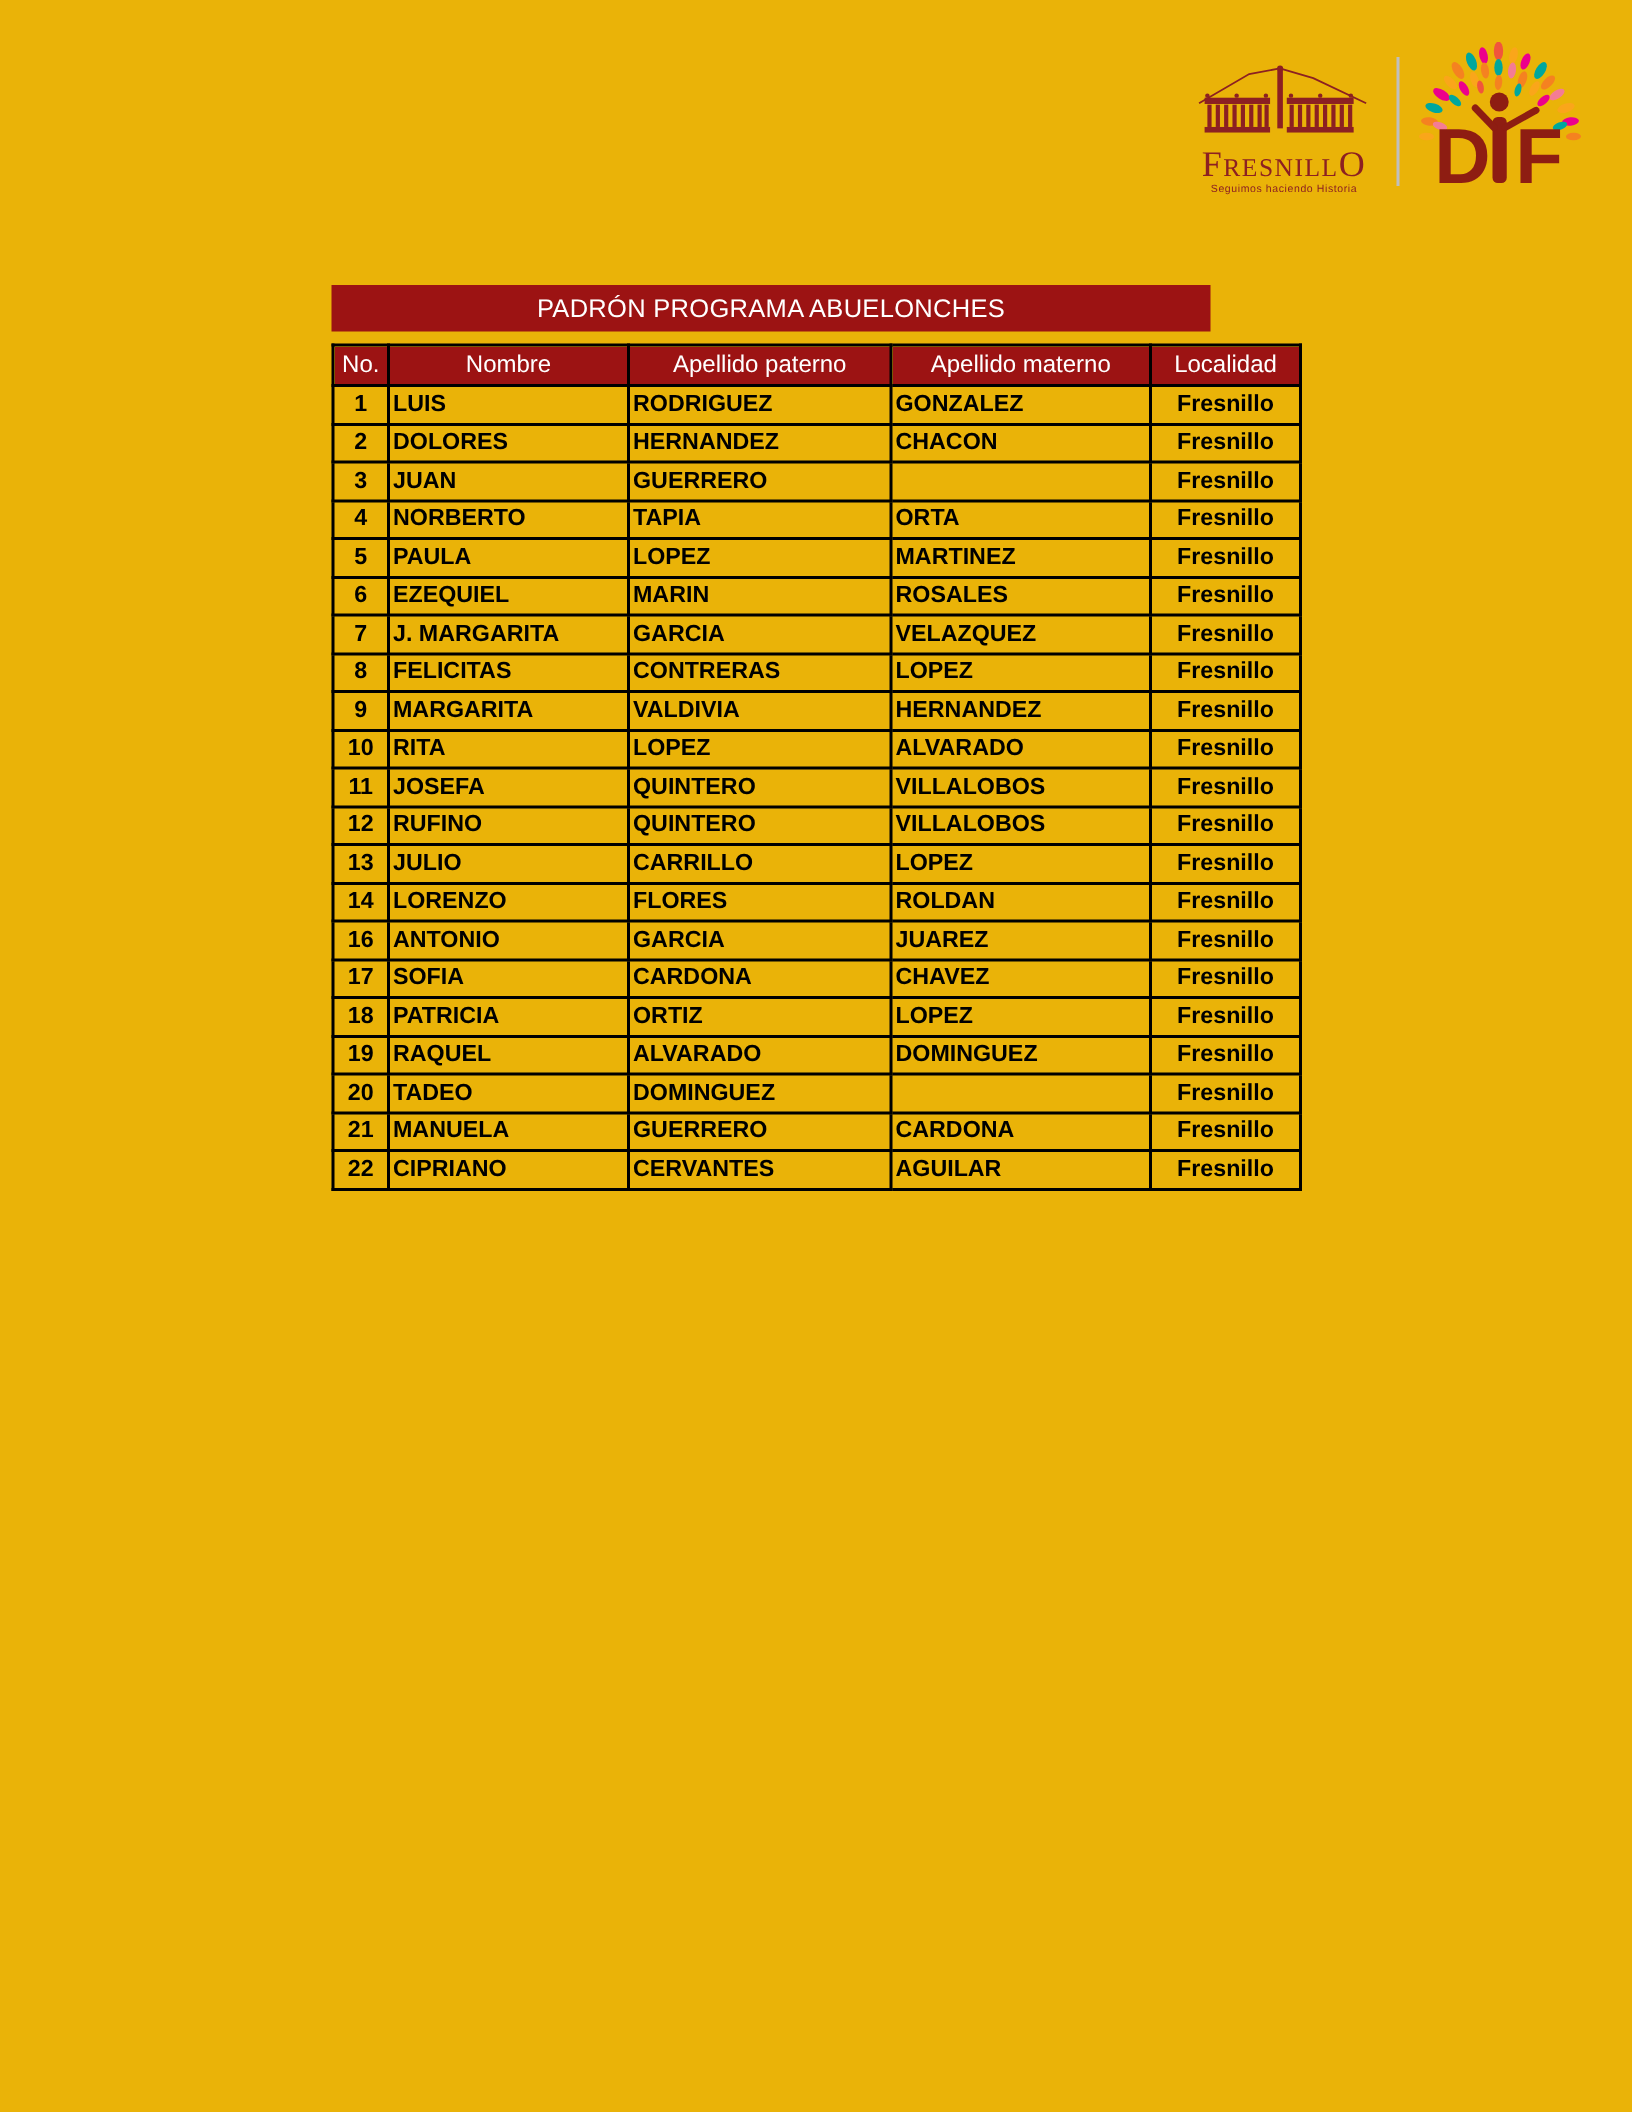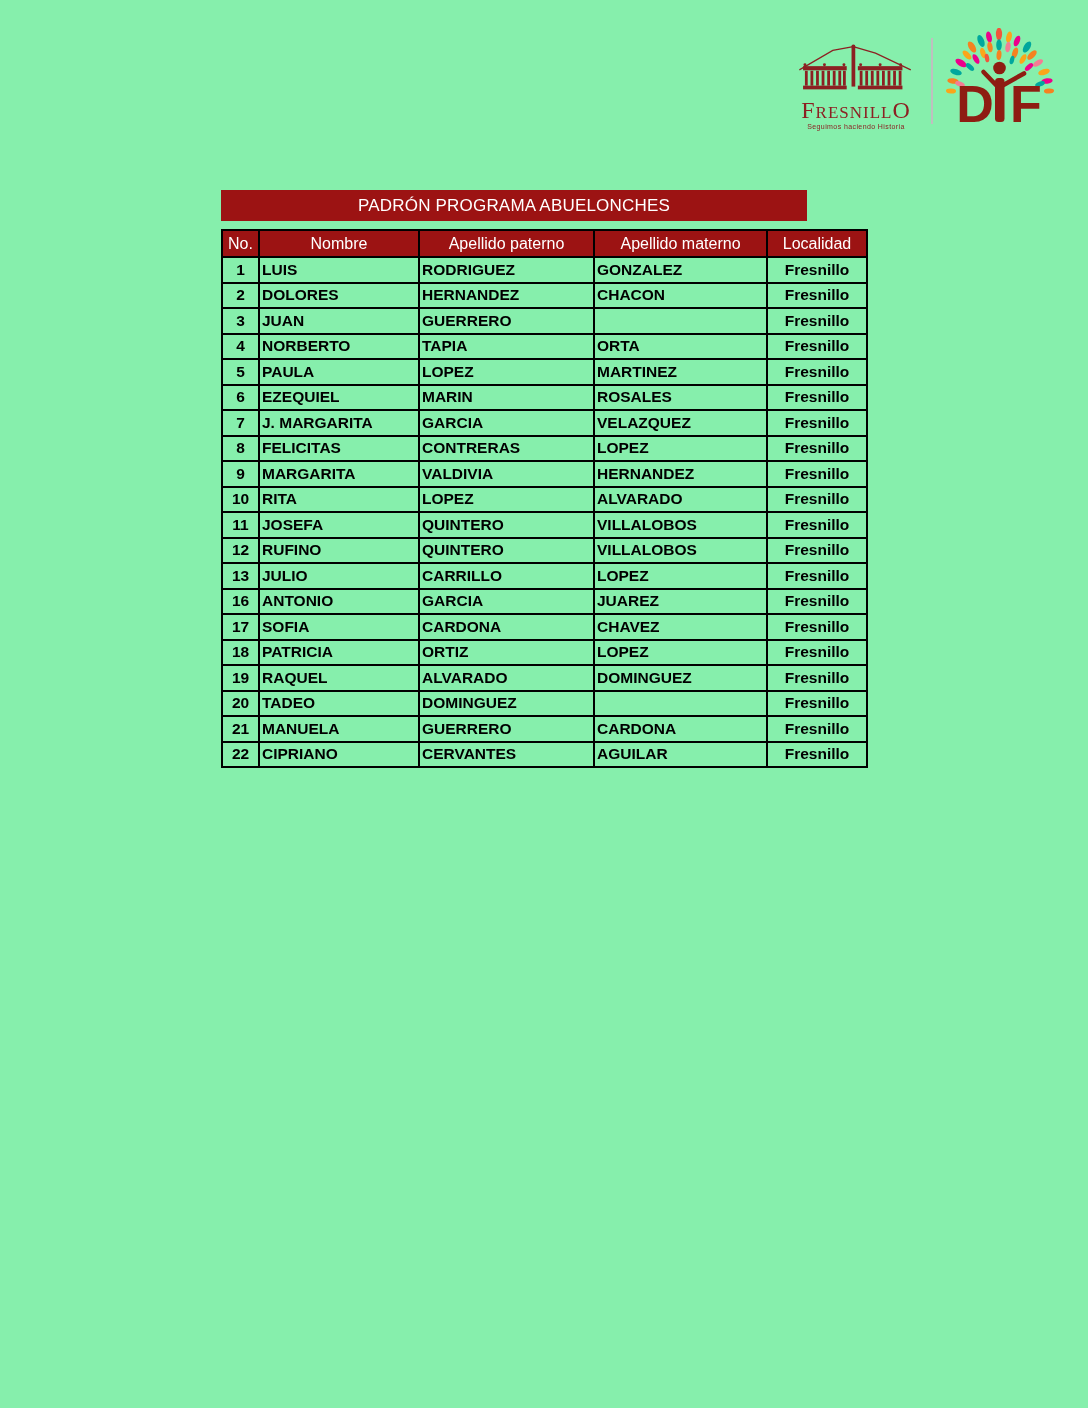--- a/index.html
+++ b/index.html
@@ -3,21 +3,21 @@
 <meta charset="utf-8">
 <style>
   * { margin: 0; padding: 0; box-sizing: border-box; }
   html, body { background: #ffffff; }
   body { font-family: "Liberation Sans", sans-serif; }
 
   .page {
     position: relative;
     width: 1088px;
     height: 1408px;
-    background: #86efac;
+    background: #eab308;
     overflow: hidden;
   }
 
   
   .logos {
     position: absolute;
     top: 28px;
     left: 790px;
     height: 106px;
     display: flex;
@@ -311,20 +311,27 @@
     <td class="c-loc">Fresnillo</td>
   </tr>
         <tr>
     <td class="c-no">13</td>
     <td class="c-nombre">JULIO</td>
     <td class="c-paterno">CARRILLO</td>
     <td class="c-materno">LOPEZ</td>
     <td class="c-loc">Fresnillo</td>
   </tr>
         <tr>
+    <td class="c-no">14</td>
+    <td class="c-nombre">LORENZO</td>
+    <td class="c-paterno">FLORES</td>
+    <td class="c-materno">ROLDAN</td>
+    <td class="c-loc">Fresnillo</td>
+  </tr>
+        <tr>
     <td class="c-no">16</td>
     <td class="c-nombre">ANTONIO</td>
     <td class="c-paterno">GARCIA</td>
     <td class="c-materno">JUAREZ</td>
     <td class="c-loc">Fresnillo</td>
   </tr>
         <tr>
     <td class="c-no">17</td>
     <td class="c-nombre">SOFIA</td>
     <td class="c-paterno">CARDONA</td>

